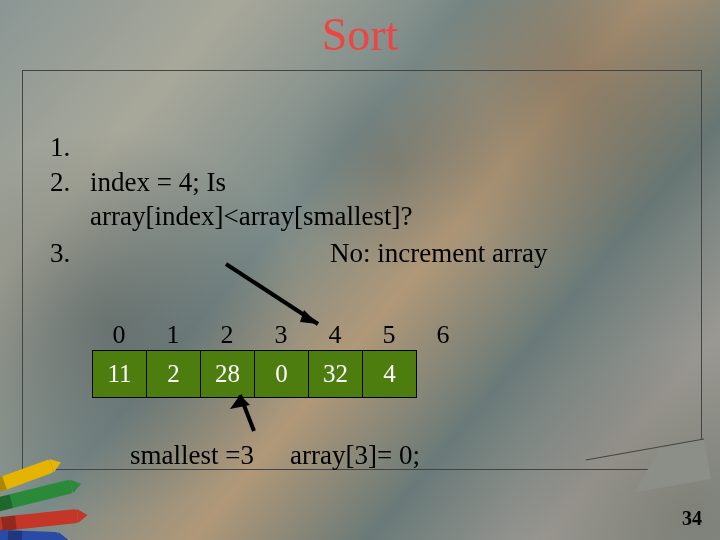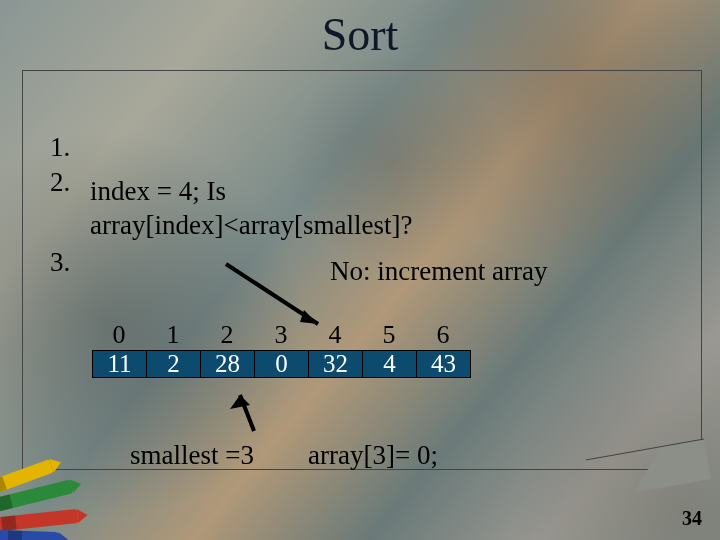--- a/index.html
+++ b/index.html
@@ -19,21 +19,21 @@
       radial-gradient(circle at 15% 60%, rgba(40,50,55,0.35) 0%, rgba(0,0,0,0) 28%),
       radial-gradient(circle at 95% 95%, rgba(70,60,50,0.2) 0%, rgba(0,0,0,0) 20%);
     pointer-events: none;
   }
   .title {
     position: absolute;
     top: 8px;
     width: 100%;
     text-align: center;
     font-size: 46px;
-    color: #0f172a;
+    color: #ef4444;
   }
   .frame {
     position: absolute;
     left: 22px; right: 18px; top: 70px; bottom: 70px;
     border: 1px solid #444;
     pointer-events: none;
   }
   .cut-corner {
     position: absolute;
     width: 120px; height: 40px;
@@ -45,41 +45,41 @@
   }
   .content {
     position: absolute;
     left: 50px; top: 130px; right: 30px;
     font-size: 27px;
     color: #000;
     line-height: 1.28;
   }
   .step { display: flex; }
   .step-num { width: 40px; flex: 0 0 40px; }
-  .step-body { flex: 1; margin-top: 9px; }
+  .step-body { flex: 1; }
   .step3 { margin-top: 2px; }
   .sub3 { padding-left: 240px; }
 
   .array-wrap {
     position: absolute;
     left: 92px;
     top: 320px;
   }
   .indices { display: flex; }
   .indices .idx {
     width: 54px;
     text-align: center;
     font-size: 26px;
     color: #000;
   }
   .row { display: flex; border: 1px solid #000; width: fit-content; }
   .cell {
-    width: 53px; height: 26px;
+    width: 53px; height: 46px;
     border-right: 1px solid #000;
-    background: #0c4a6e;
+    background: #4d7c0f;
     color: #fff;
     font-size: 25px;
     display: flex; align-items: center; justify-content: center;
   }
   .cell:last-child { border-right: none; }
 
   .arrow-svg {
     position: absolute;
     left: 220px; top: 258px;
     width: 120px; height: 80px;
@@ -90,21 +90,21 @@
     left: 226px; top: 387px;
     width: 40px; height: 46px;
     pointer-events: none;
   }
   .bottom-line {
     position: absolute;
     left: 130px; top: 440px;
     font-size: 27px;
     color: #000;
     display: flex;
-    gap: 54px;
+    gap: 36px;
   }
   .slide-num {
     position: absolute;
     right: 18px; bottom: 10px;
     font-size: 20px;
     color: #000;
     font-weight: bold;
   }
   .crayons {
     position: absolute;
@@ -176,21 +176,20 @@
     <div class="idx">5</div>
     <div class="idx">6</div>
   </div>
   <div class="row">
     <div class="cell">11</div>
     <div class="cell">2</div>
     <div class="cell">28</div>
     <div class="cell">0</div>
     <div class="cell">32</div>
     <div class="cell">4</div>
-    <div class="cell">43</div>
   </div>
 </div>
 
 <svg class="arrow-up-svg" viewBox="0 0 40 46">
   <line x1="28" y1="44" x2="14" y2="8" stroke="#000" stroke-width="4"></line>
   <polygon points="14,8 4,22 24,18" fill="#000"></polygon>
 </svg>
 
 <div class="bottom-line">
   <span>smallest =3</span>

